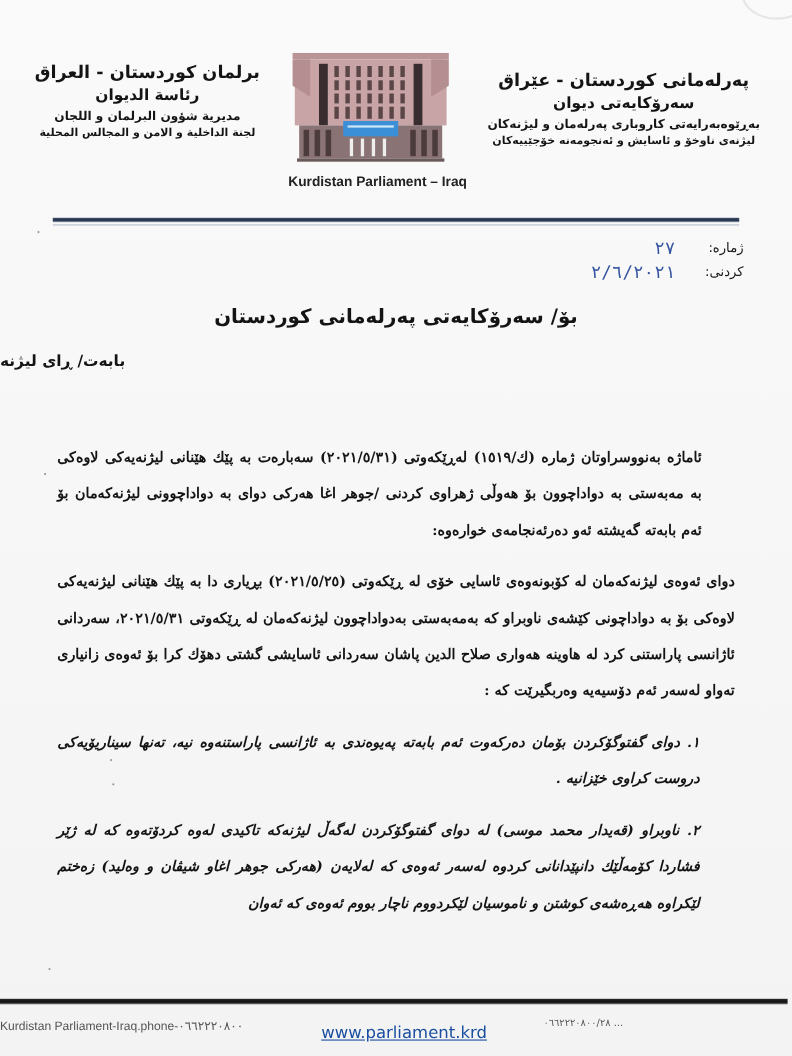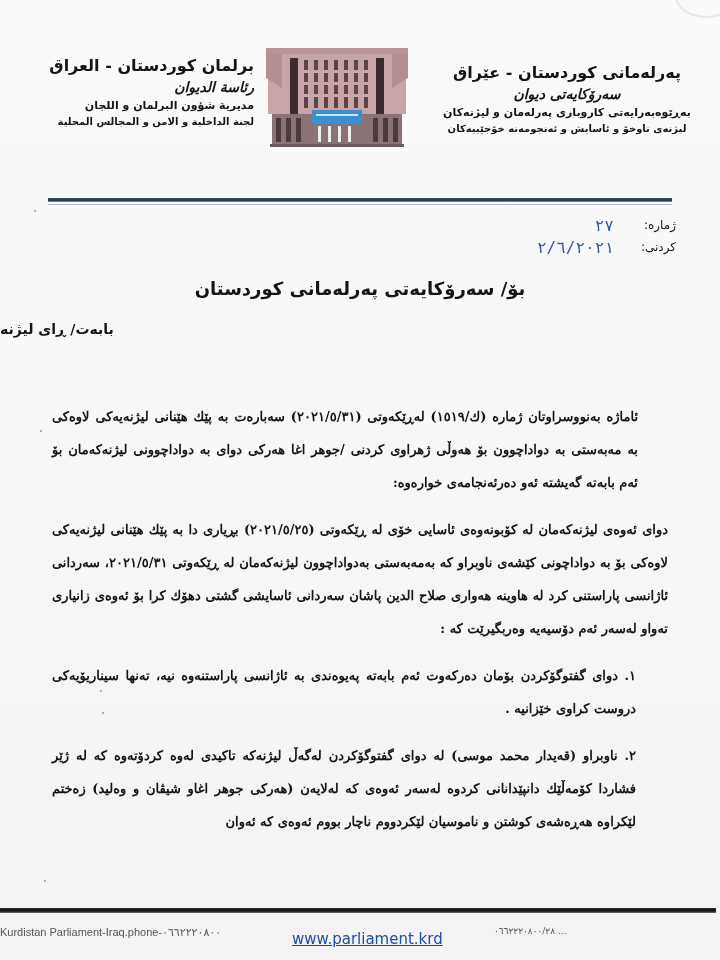--- a/index.html
+++ b/index.html
@@ -10,28 +10,28 @@
     color: #141414;
     position: relative;
   }
   .page { position: absolute; inset: 0; background: linear-gradient(180deg,#fafafa 0%,#f6f6f7 60%,#f3f3f4 100%); }
   .corner-mark {
     position: absolute; right: -18px; top: -30px; width: 60px; height: 44px;
     border: 2px solid #e6e6e6; border-radius: 50%;
   }
   .hdr-left {
     position: absolute; left: 14px; top: 55px; width: 240px;
-    direction: rtl; 
+    direction: rtl; text-align: center;
   }
   .hdr-right {
     position: absolute; right: 18px; top: 62px; width: 270px;
     direction: rtl; text-align: center;
   }
   .hdr-line1 { font-weight: bold; font-size: 16px; line-height: 22px; }
-  .hdr-line2 { font-weight: bold; font-size: 14px; line-height: 20px; font-style: italic; }
+  .hdr-line2 { font-weight: bold; font-size: 14px; line-height: 20px; }
   .hdr-line3 { font-weight: bold; font-size: 11px; line-height: 17px; }
   .hdr-line4 { font-weight: bold; font-size: 10px; line-height: 16px; }
   .logo {
     position: absolute; left: 262px; top: 48px; width: 150px; height: 100px;
   }
   .logo-caption {
     position: absolute; left: 262px; top: 158px; width: 200px;
     font-family: "Liberation Sans", sans-serif; font-weight: bold; font-size: 12.5px; color: #222;
   }
   .rule-top {
@@ -58,21 +58,21 @@
     position: absolute; left: 0; right: 0; top: 321px; text-align: left; direction: rtl;
     font-weight: bold; font-size: 14px;
   }
   .body {
     position: absolute; left: 52px; right: 52px; top: 400px; direction: rtl;
     font-family: "DejaVu Serif", serif; font-size: 13px; font-weight: bold;
     line-height: 33px; text-align: justify;
   }
   .para { margin: 0 0 14px 0; text-indent: 0; }
   .para-1 { padding-right: 30px; }
-  .item { margin: 14px 0 8px 0; padding-right: 32px; }
+  .item { margin: 14px 0 8px 0; padding-right: 32px; font-style: italic; }
   .rule-bottom {
     position: absolute; left: 0; right: 4px; top: 908px; height: 5px;
     background: linear-gradient(180deg,#2a2a2a 0%,#0e0e0e 60%,#777 100%);
   }
   .footer-left {
     position: absolute; left: 0; top: 926px; font-family: Liberation Sans, sans-serif;
     font-size: 11px; color: #555;
   }
   .footer-mid {
     position: absolute; left: 292px; top: 930px; font-family: "DejaVu Sans", sans-serif;
@@ -131,20 +131,21 @@
     <rect x="50" y="62" width="50" height="14" fill="#3a8fd6"></rect>
     <rect x="54" y="66" width="42" height="2" fill="#cfe6f8"></rect>
     <g fill="#eee">
         <rect x="56" y="78" width="3" height="16"></rect>
         <rect x="66" y="78" width="3" height="16"></rect>
         <rect x="76" y="78" width="3" height="16"></rect>
         <rect x="86" y="78" width="3" height="16"></rect>
       </g>
     <rect x="8" y="96" width="134" height="3" fill="#6b5a5b"></rect>
   </svg>
+  <div class="logo-caption">Kurdistan Parliament – Iraq</div>
 
   <div class="hdr-right">
     <div class="hdr-line1">پەرلەمانی کوردستان - عێراق</div>
     <div class="hdr-line2">سەرۆکایەتی دیوان</div>
     <div class="hdr-line3">بەڕێوەبەرایەتی کاروباری پەرلەمان و لیژنەکان</div>
     <div class="hdr-line4">لیژنەی ناوخۆ و ئاسایش و ئەنجومەنە خۆجێییەکان</div>
   </div>
 
   <div class="rule-top"></div>
   <div class="rule-top2"></div>

